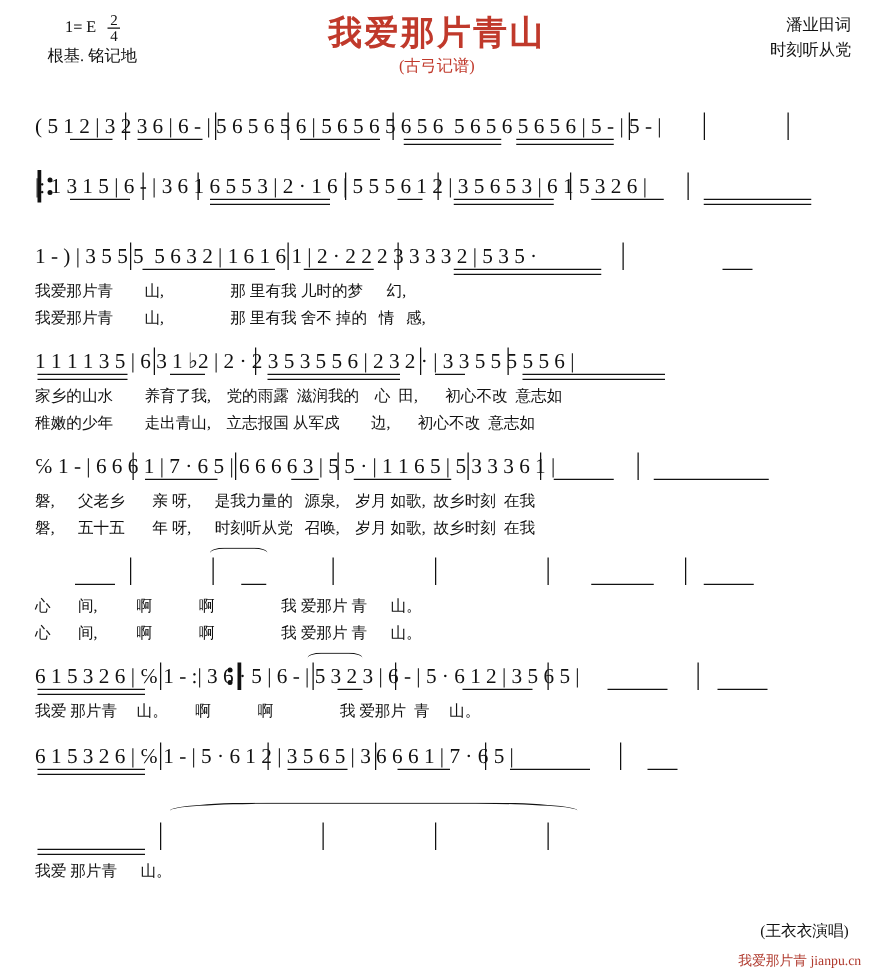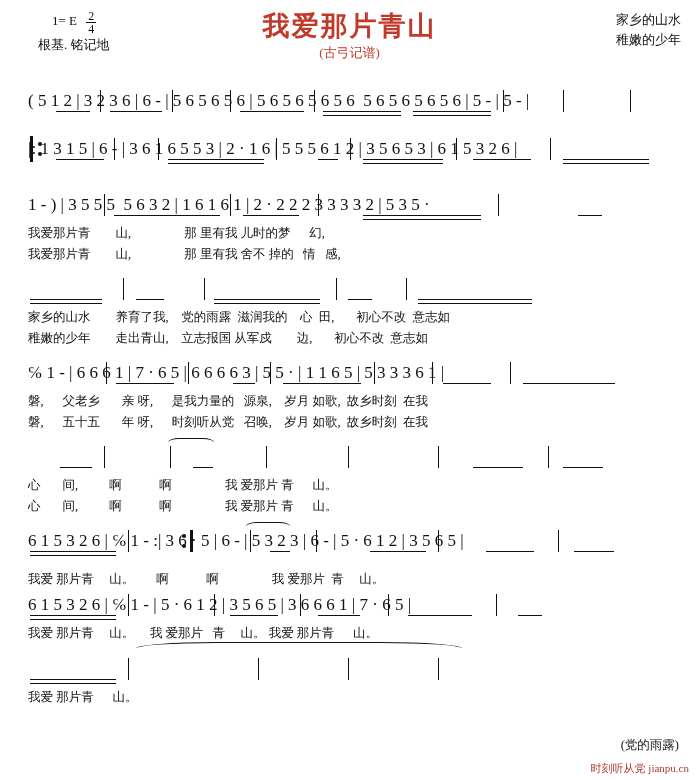--- a/index.html
+++ b/index.html
@@ -79,22 +79,22 @@
       <span>1= E</span>
       <span class="frac">
         <span class="n">2</span>
         <span class="d">4</span>
       </span>
     </div>
     <div class="basis">根基. 铭记地</div>
     <div class="title">我爱那片青山</div>
     <div class="subtitle">(古弓记谱)</div>
     <div class="credits">
-      <div>家乡的山水</div>
-      <div>稚嫩的少年</div>
+      <div>潘业田词</div>
+      <div>时刻听从党</div>
     </div>
   </div>
 
   <div class="sys" style="height:42px;">
     <div class="nrow" style="position:absolute;top:0;left:10px;">( 5 1 2 | 3 2 3 6 | 6 - | 5 6 5 6 5 6 | 5 6 5 6 5 6 5 6  5 6 5 6 5 6 5 6 | 5 - | 5 - |</div>
 
     <div class="b1" style="left:38px;top:25px;width:34px;"></div>
     <div class="b1" style="left:92px;top:25px;width:52px;"></div>
     <div class="b1" style="left:222px;top:25px;width:64px;"></div>
     <div class="b1" style="left:305px;top:25px;width:78px;"></div>
@@ -141,20 +141,21 @@
     <div class="b1" style="left:560px;top:25px;width:24px;"></div>
     <div class="bl" style="left:86px;top:4px;height:22px;"></div>
     <div class="bl" style="left:212px;top:4px;height:22px;"></div>
     <div class="bl" style="left:300px;top:4px;height:22px;"></div>
     <div class="bl" style="left:480px;top:4px;height:22px;"></div>
     <div class="lyr" style="position:absolute;top:34px;left:10px;">我爱那片青        山,                 那 里有我 儿时的梦      幻,</div>
     <div class="lyr l2" style="position:absolute;top:55px;left:10px;">我爱那片青        山,                 那 里有我 舍不 掉的   情   感,</div>
   </div>
 
   <div class="sys" style="height:78px;margin-top:6px;">
+    <div class="nrow" style="position:absolute;top:0;left:10px;">1 1 1 1 3 5 | 6 3 1 ♭2 | 2 · 2 3 5 3 5 5 6 | 2 3 2 · | 3 3 5 5 5 5 5 6 |</div>
     <div class="b1" style="left:12px;top:25px;width:72px;"></div>
     <div class="b1" style="left:12px;top:29px;width:72px;"></div>
     <div class="b1" style="left:118px;top:25px;width:28px;"></div>
     <div class="b1" style="left:196px;top:25px;width:106px;"></div>
     <div class="b1" style="left:196px;top:29px;width:106px;"></div>
     <div class="b1" style="left:330px;top:25px;width:24px;"></div>
     <div class="b1" style="left:400px;top:25px;width:114px;"></div>
     <div class="b1" style="left:400px;top:29px;width:114px;"></div>
     <div class="bl" style="left:105px;top:4px;height:22px;"></div>
     <div class="bl" style="left:186px;top:4px;height:22px;"></div>
@@ -207,46 +208,45 @@
     <div class="b1" style="left:556px;top:25px;width:40px;"></div>
     <div class="bl" style="left:110px;top:4px;height:22px;"></div>
     <div class="blth" style="left:172px;top:4px;height:22px;"></div>
     <div class="rdot" style="left:164px;top:8px;"></div>
     <div class="rdot" style="left:164px;top:18px;"></div>
     <div class="bl" style="left:232px;top:4px;height:22px;"></div>
     <div class="bl" style="left:298px;top:4px;height:22px;"></div>
     <div class="bl" style="left:420px;top:4px;height:22px;"></div>
     <div class="bl" style="left:540px;top:4px;height:22px;"></div>
     <div class="slur" style="left:228px;top:-4px;width:44px;"></div>
-    <div class="lyr" style="position:absolute;top:34px;left:10px;margin-top:10px;">我爱 那片青     山。       啊            啊                 我 爱那片  青     山。</div>
+    <div class="lyr" style="position:absolute;top:34px;left:10px;">我爱 那片青     山。       啊            啊                 我 爱那片  青     山。</div>
   </div>
 
   <div class="sys" style="height:58px;margin-top:6px;">
     <div class="nrow" style="position:absolute;top:0;left:10px;">6 1 5 3 2 6 | ℅ 1 - | 5 · 6 1 2 | 3 5 6 5 | 3 6 6 6 1 | 7 · 6 5 |</div>
     <div class="b1" style="left:12px;top:25px;width:86px;"></div>
     <div class="b1" style="left:12px;top:29px;width:86px;"></div>
     <div class="b1" style="left:212px;top:25px;width:48px;"></div>
     <div class="b1" style="left:300px;top:25px;width:42px;"></div>
     <div class="b1" style="left:390px;top:25px;width:64px;"></div>
     <div class="b1" style="left:500px;top:25px;width:24px;"></div>
     <div class="bl" style="left:110px;top:4px;height:22px;"></div>
     <div class="bl" style="left:196px;top:4px;height:22px;"></div>
     <div class="bl" style="left:282px;top:4px;height:22px;"></div>
     <div class="bl" style="left:370px;top:4px;height:22px;"></div>
     <div class="bl" style="left:478px;top:4px;height:22px;"></div>
-    <div class="lyr" style="position:absolute;top:34px;left:10px;">我爱 那片青     山。     我 爱那片   青     山。 我爱 那片青      山。</div>
   </div>
 
   <div class="sys" style="height:58px;margin-top:6px;">
     <div class="b1" style="left:12px;top:25px;width:86px;"></div>
     <div class="b1" style="left:12px;top:29px;width:86px;"></div>
     <div class="bl" style="left:110px;top:4px;height:22px;"></div>
     <div class="bl" style="left:240px;top:4px;height:22px;"></div>
     <div class="bl" style="left:330px;top:4px;height:22px;"></div>
     <div class="bl" style="left:420px;top:4px;height:22px;"></div>
     <div class="slur" style="left:118px;top:-12px;width:326px;height:12px;"></div>
     <div class="lyr" style="position:absolute;top:34px;left:10px;">我爱 那片青      山。</div>
   </div>
 
-  <div class="footer">(党的雨露)</div>
-  <div class="site">时刻听从党 jianpu.cn</div>
+  <div class="footer">(王衣衣演唱)</div>
+  <div class="site">我爱那片青 jianpu.cn</div>
 
 </div>
 
 </body></html>

